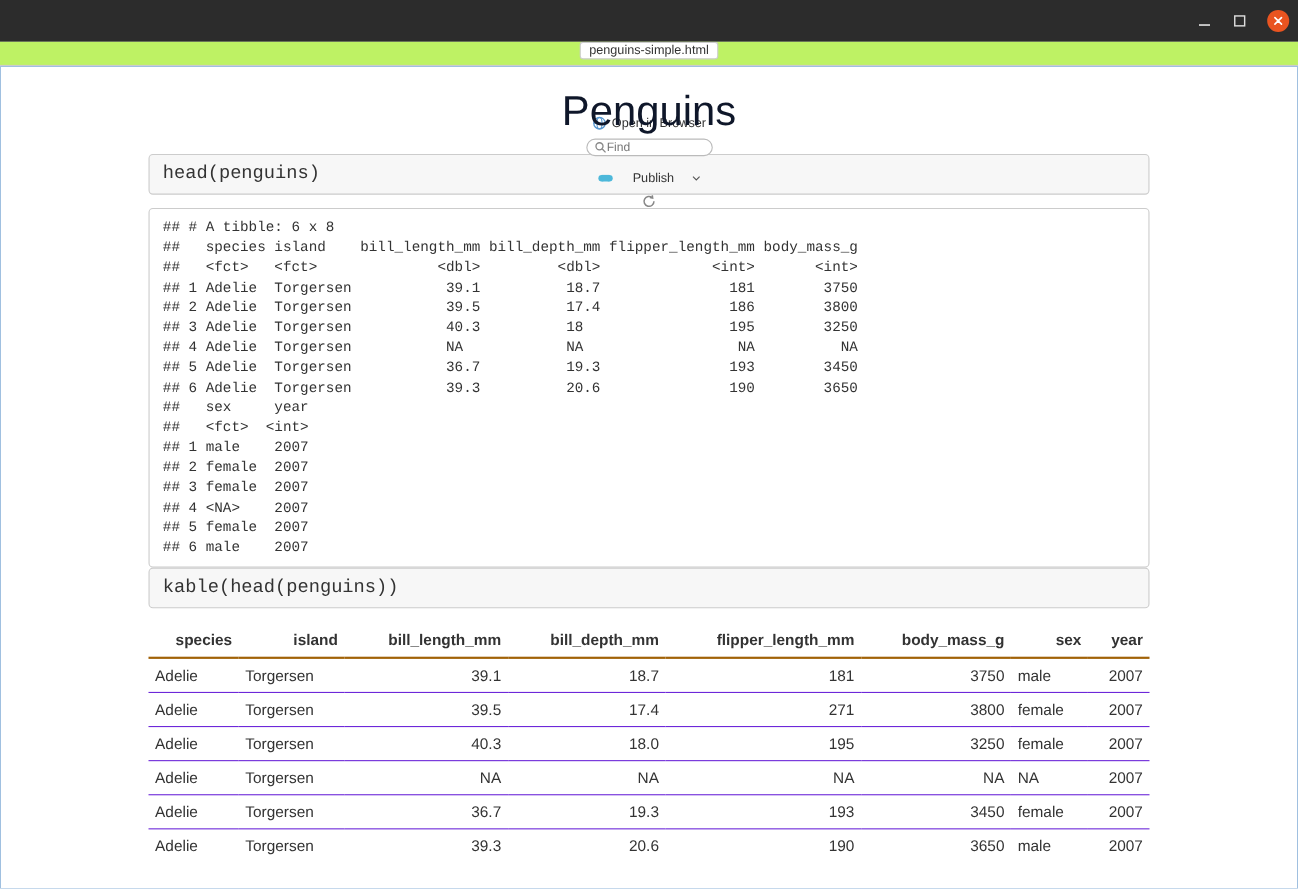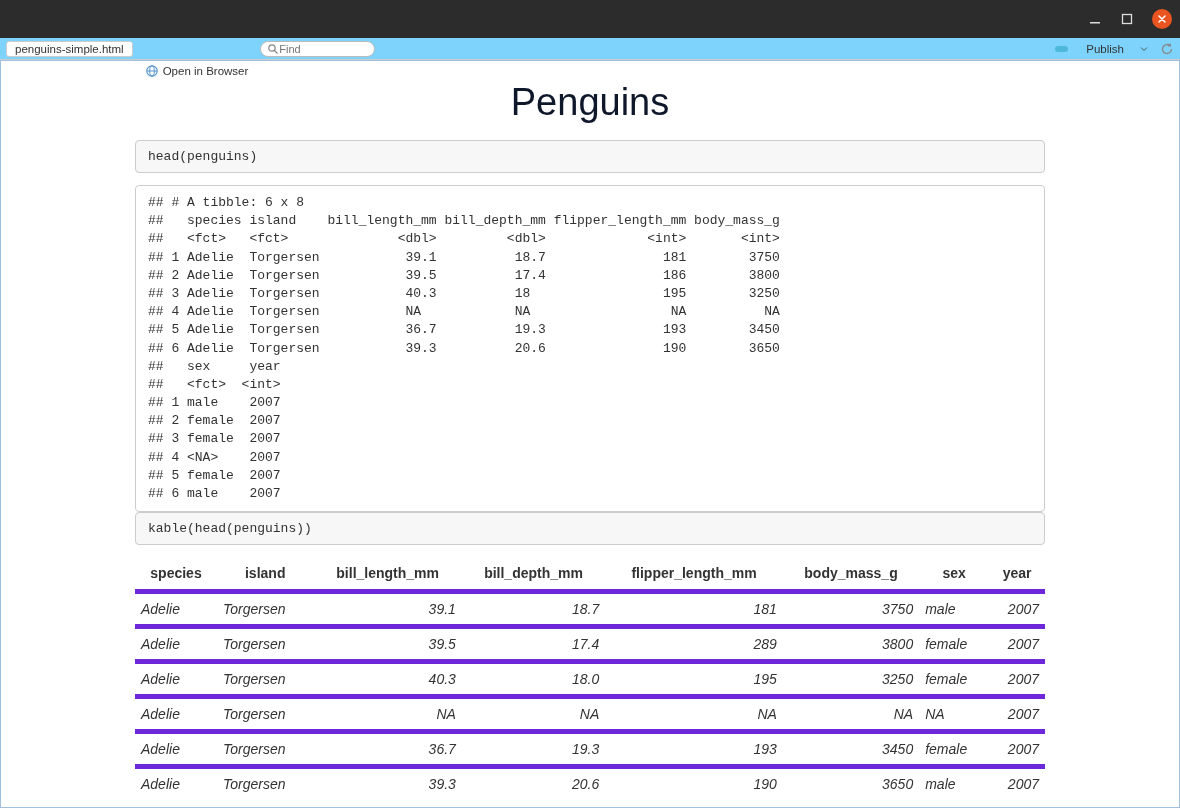--- a/index.html
+++ b/index.html
@@ -34,28 +34,29 @@
       border-radius: 50%;
       background: #e95420;
       display: flex;
       align-items: center;
       justify-content: center;
       cursor: pointer;
     }
     .titlebar-close svg { display: block; }
     .toolbar {
       height: 22px;
-      background: #7dd3fc;
+      background: #bef264;
       border-bottom: 1px solid #ccc;
       display: flex;
       align-items: center;
       padding: 0 6px;
       font-size: 12px;
       color: #333;
       gap: 6px;
+      flex-direction: column;
     }
     .toolbar-filename {
       padding: 1px 8px;
       border: 1px solid #ccc;
       border-radius: 3px;
       background: #fff;
       font-size: 11.5px;
     }
     .toolbar-open {
       display: flex;
@@ -113,21 +114,21 @@
       color: #0f172a;
       margin-bottom: 16px;
       text-align: center;
     }
     .code-block {
       background: #f7f7f7;
       border: 1px solid #ccc;
       border-radius: 4px;
       padding: 8px 12px;
       font-family: "Consolas", "Monaco", "Courier New", monospace;
-      font-size: 13px;
+      font-size: 17px;
       color: #333;
       white-space: pre;
       margin-bottom: 12px;
       overflow-x: auto;
     }
     .output-block {
       background: #fff;
       border: 1px solid #ccc;
       border-radius: 4px;
       padding: 8px 12px;
@@ -139,29 +140,28 @@
       overflow-x: auto;
     }
     table.kable {
       width: 100%;
       border-collapse: collapse;
       font-size: 14px;
       color: #333;
       margin-top: 8px;
     }
     table.kable th {
-      text-align: center;
+      text-align: right;
       font-weight: 700;
       padding: 8px 6px;
       border-bottom: 2px solid #a16207;
     }
     table.kable td {
       padding: 7px 6px;
-      border-top: 5px solid #6d28d9;
-      font-style: italic;
+      border-top: 1px solid #6d28d9;
     }
     .num { text-align: right; }
     .icon-svg { display: block; }
   </style>
 </head>
 <body>
 
 <div class="titlebar">
   <div class="titlebar-btn">
     <svg class="icon-svg" width="12" height="12" viewBox="0 0 12 12">
@@ -265,21 +265,21 @@
             <td class="num">181</td>
             <td class="num">3750</td>
             <td>male</td>
             <td class="num">2007</td>
           </tr>
           <tr>
             <td>Adelie</td>
             <td>Torgersen</td>
             <td class="num">39.5</td>
             <td class="num">17.4</td>
-            <td class="num">289</td>
+            <td class="num">271</td>
             <td class="num">3800</td>
             <td>female</td>
             <td class="num">2007</td>
           </tr>
           <tr>
             <td>Adelie</td>
             <td>Torgersen</td>
             <td class="num">40.3</td>
             <td class="num">18.0</td>
             <td class="num">195</td>

